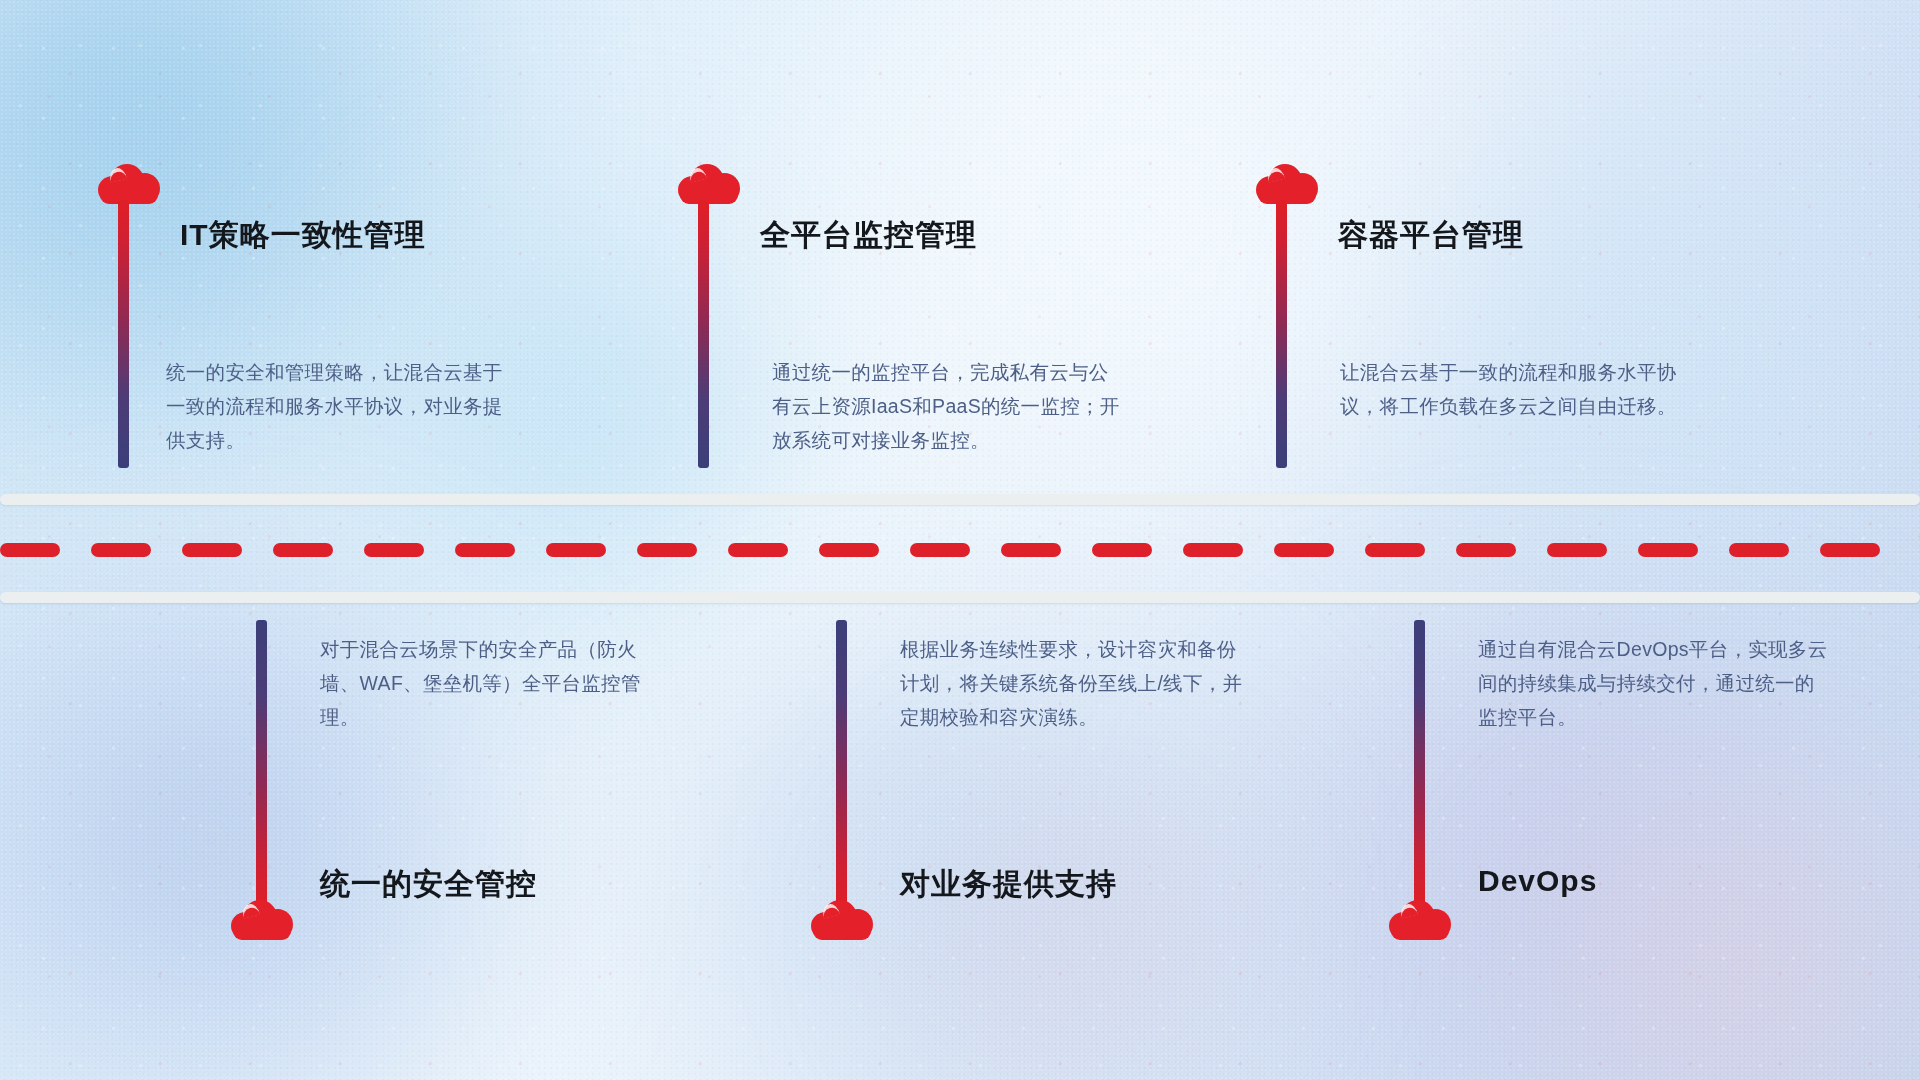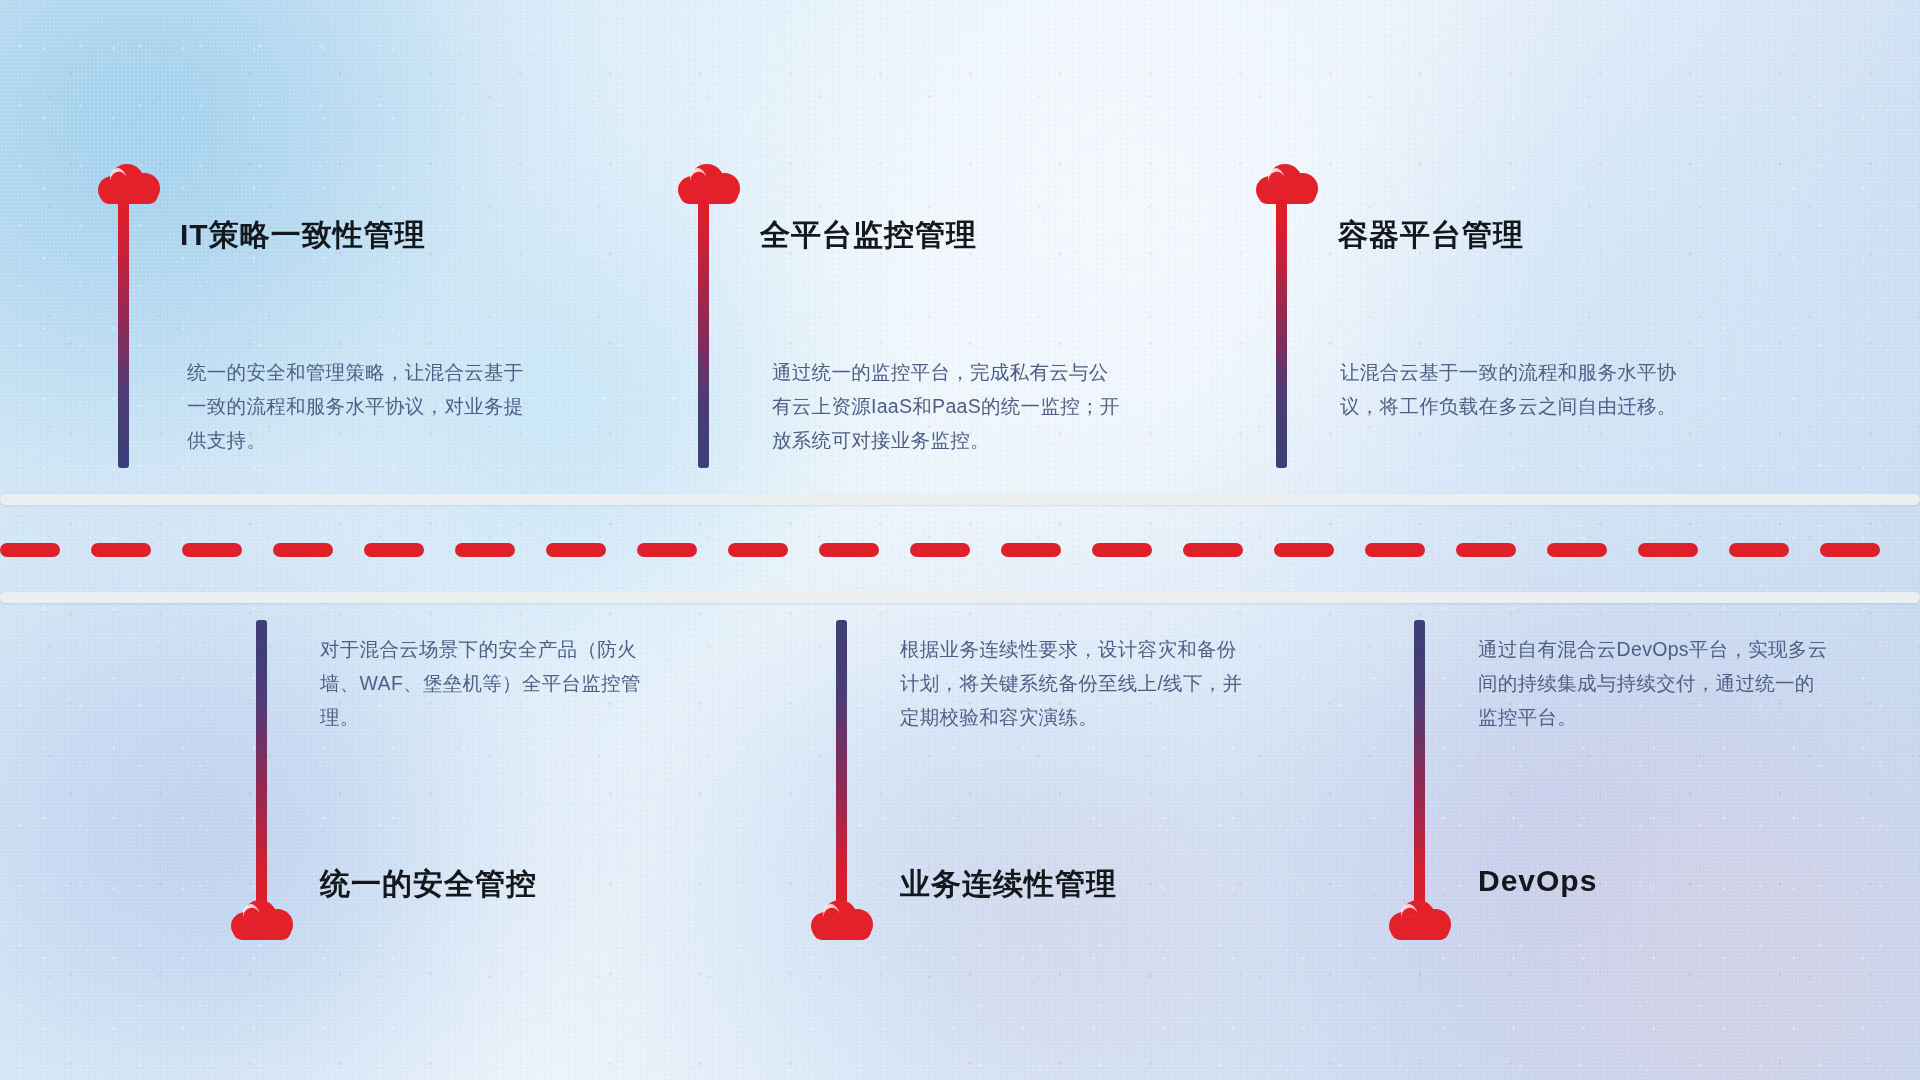--- a/index.html
+++ b/index.html
@@ -223,21 +223,21 @@
   <div class="col top-col" style="left:60px">
     <div class="cloud" style="left:38px">
       <span class="puff p1"></span>
         <span class="puff p2"></span>
         <span class="puff p3"></span>
       <span class="base"></span>
         <span class="gleam"></span>
     </div>
     <div class="stem down" style="left:58px"></div>
     <div class="head" style="left:120px">IT策略一致性管理</div>
-    <div class="body-txt" style="left:127px;width:352px">统一的安全和管理策略，让混合云基于一致的流程和服务水平协议，对业务提供支持。</div>
+    <div class="body-txt" style="left:106px;width:352px">统一的安全和管理策略，让混合云基于一致的流程和服务水平协议，对业务提供支持。</div>
   </div>
 
   <div class="col top-col" style="left:640px">
     <div class="cloud" style="left:38px">
       <span class="puff p1"></span>
         <span class="puff p2"></span>
         <span class="puff p3"></span>
       <span class="base"></span>
         <span class="gleam"></span>
     </div>
@@ -274,21 +274,21 @@
 
   <div class="col bot-col" style="left:808px">
     <div class="stem up" style="left:28px"></div>
     <div class="cloud" style="left:3px">
       <span class="puff p1"></span>
         <span class="puff p2"></span>
         <span class="puff p3"></span>
       <span class="base"></span>
         <span class="gleam"></span>
     </div>
-    <div class="head" style="left:92px">业务连续性管理</div>
+    <div class="head" style="left:92px">对业务提供支持</div>
     <div class="body-txt" style="left:92px;width:352px">根据业务连续性要求，设计容灾和备份计划，将关键系统备份至线上/线下，并定期校验和容灾演练。</div>
   </div>
 
   <div class="col bot-col" style="left:1386px">
     <div class="stem up" style="left:28px"></div>
     <div class="cloud" style="left:3px">
       <span class="puff p1"></span>
         <span class="puff p2"></span>
         <span class="puff p3"></span>
       <span class="base"></span>

